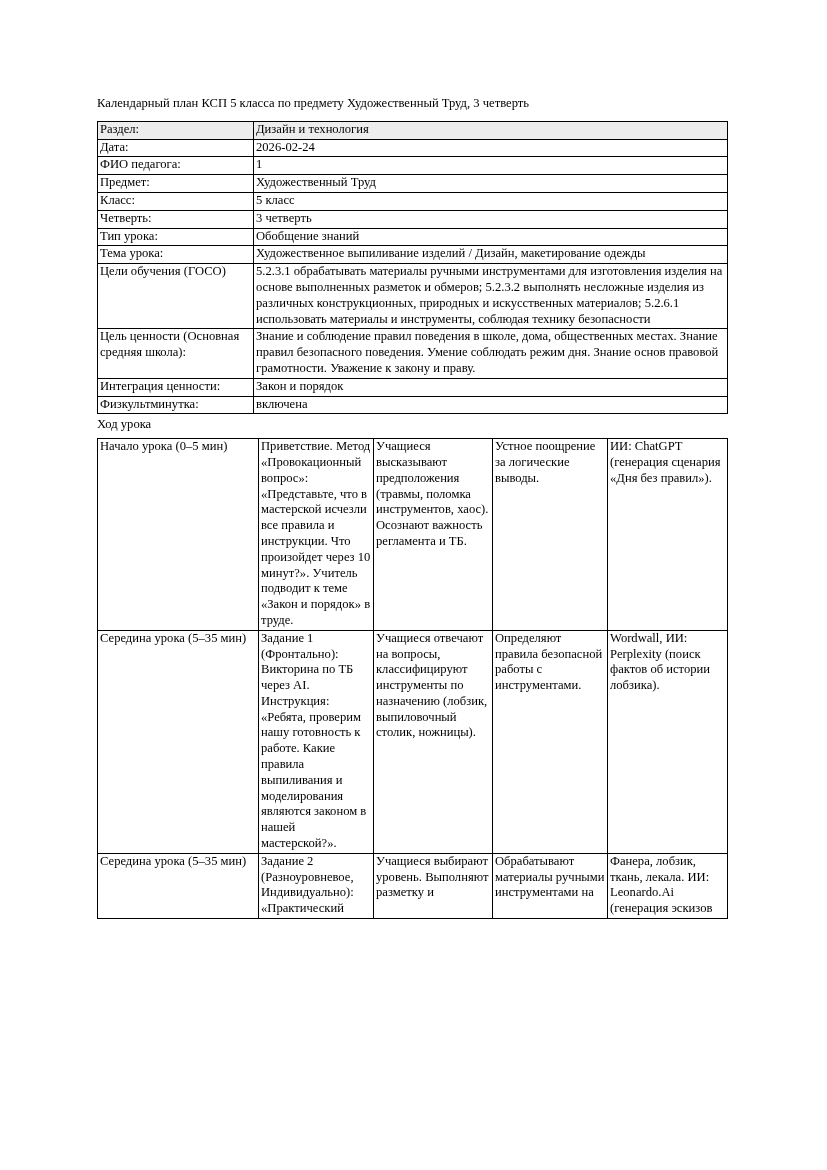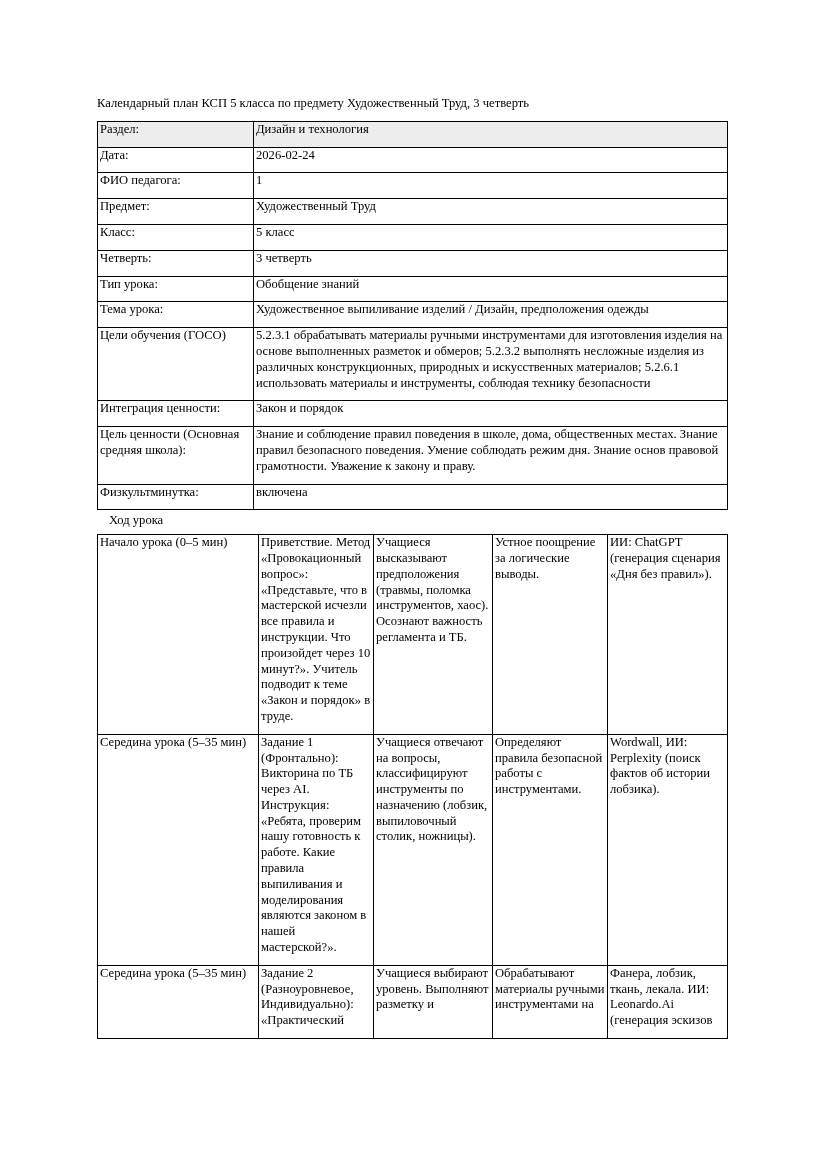--- a/index.html
+++ b/index.html
@@ -28,28 +28,28 @@
   table {
     border-collapse: collapse;
     table-layout: fixed;
     width: 630px;
   }
   td, th {
     border: 1px solid #000000;
     vertical-align: top;
     text-align: left;
     font-weight: normal;
-    padding: 0 2px 9px 2px;
+    padding: 0 2px 1px 2px;
     overflow: hidden;
   }
   .hdr-bg {
     background: #ededed;
   }
   .section-heading {
-    margin: 3px 0 5px 12px;
+    margin: 3px 0 5px 0;
   }
   .clip {
     height: 63px;
     overflow: hidden;
   }
   
   col.i-c1 { width: 156px; }
   col.i-c2 { width: 474px; }
   
   col.l-c1 { width: 161px; }
@@ -94,33 +94,33 @@
       <tr>
         <td>Четверть:</td>
         <td>3 четверть</td>
       </tr>
       <tr>
         <td>Тип урока:</td>
         <td>Обобщение знаний</td>
       </tr>
       <tr>
         <td>Тема урока:</td>
-        <td>Художественное выпиливание изделий / Дизайн, предположения одежды</td>
+        <td>Художественное выпиливание изделий / Дизайн, макетирование одежды</td>
       </tr>
       <tr>
         <td>Цели обучения (ГОСО)</td>
         <td>5.2.3.1 обрабатывать материалы ручными инструментами для изготовления изделия на основе выполненных разметок и обмеров; 5.2.3.2 выполнять несложные изделия из различных конструкционных, природных и искусственных материалов; 5.2.6.1 использовать материалы и инструменты, соблюдая технику безопасности</td>
       </tr>
       <tr>
+        <td>Цель ценности (Основная средняя школа):</td>
+        <td>Знание и соблюдение правил поведения в школе, дома, общественных местах. Знание правил безопасного поведения. Умение соблюдать режим дня. Знание основ правовой грамотности. Уважение к закону и праву.</td>
+      </tr>
+      <tr>
         <td>Интеграция ценности:</td>
         <td>Закон и порядок</td>
-      </tr>
-      <tr>
-        <td>Цель ценности (Основная средняя школа):</td>
-        <td>Знание и соблюдение правил поведения в школе, дома, общественных местах. Знание правил безопасного поведения. Умение соблюдать режим дня. Знание основ правовой грамотности. Уважение к закону и праву.</td>
       </tr>
       <tr>
         <td>Физкультминутка:</td>
         <td>включена</td>
       </tr>
     </tbody>
   </table>
 
   <p class="section-heading">Ход урока</p>
 

